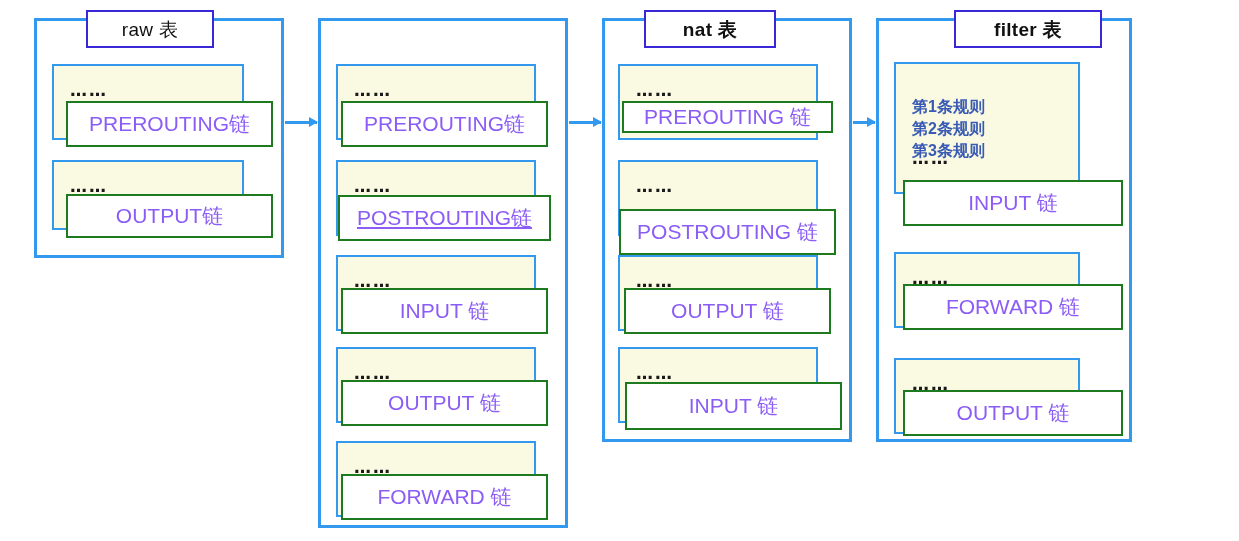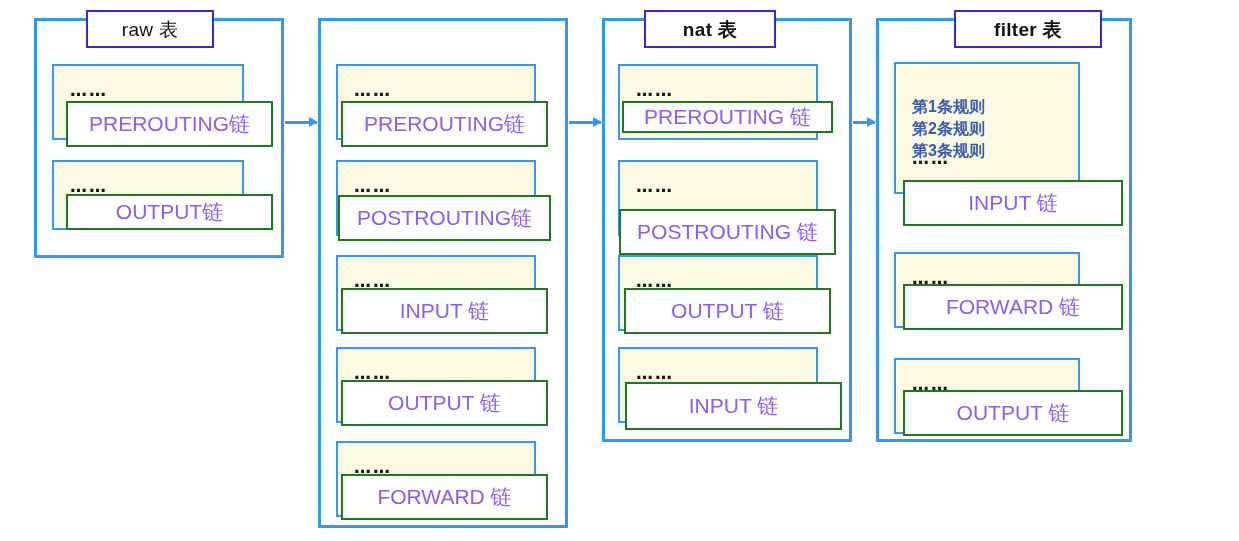--- a/index.html
+++ b/index.html
@@ -115,30 +115,30 @@
 <div id="canvas">
     <div class="table-block" title="raw" style="left: 34px; top: 18px; width: 250px; height: 240px;"></div>
     <div class="table-title" style="left: 86px; top: 10px; width: 128px; height: 38px;">raw 表</div>
     <div class="rules-card" style="left: 52px; top: 64px; width: 192px; height: 76px;">
       <div class="rules-dots">……</div>
     </div>
     <div class="chain-box" style="left: 66px; top: 101px; width: 207px; height: 46px;">PREROUTING链</div>
     <div class="rules-card" style="left: 52px; top: 160px; width: 192px; height: 70px;">
       <div class="rules-dots">……</div>
     </div>
-    <div class="chain-box" style="left: 66px; top: 194px; width: 207px; height: 36px;">OUTPUT链</div>
+    <div class="chain-box" style="left: 66px; top: 194px; width: 207px; height: 44px;">OUTPUT链</div>
     <div class="table-block" title="mangle" style="left: 318px; top: 18px; width: 250px; height: 510px;"></div>
     <div class="rules-card" style="left: 336px; top: 64px; width: 200px; height: 76px;">
       <div class="rules-dots">……</div>
     </div>
     <div class="chain-box" style="left: 341px; top: 101px; width: 207px; height: 46px;">PREROUTING链</div>
     <div class="rules-card" style="left: 336px; top: 160px; width: 200px; height: 76px;">
       <div class="rules-dots">……</div>
     </div>
-    <div class="chain-box" style="left: 338px; top: 195px; width: 213px; height: 46px;">POSTROUTING链</div>
+    <div class="chain-box" style="left: 338px; top: 195px; width: 213px; height: 46px; text-decoration: underline;">POSTROUTING链</div>
     <div class="rules-card" style="left: 336px; top: 255px; width: 200px; height: 76px;">
       <div class="rules-dots">……</div>
     </div>
     <div class="chain-box" style="left: 341px; top: 288px; width: 207px; height: 46px;">INPUT 链</div>
     <div class="rules-card" style="left: 336px; top: 347px; width: 200px; height: 76px;">
       <div class="rules-dots">……</div>
     </div>
     <div class="chain-box" style="left: 341px; top: 380px; width: 207px; height: 46px;">OUTPUT 链</div>
     <div class="rules-card" style="left: 336px; top: 441px; width: 200px; height: 76px;">
       <div class="rules-dots">……</div>

